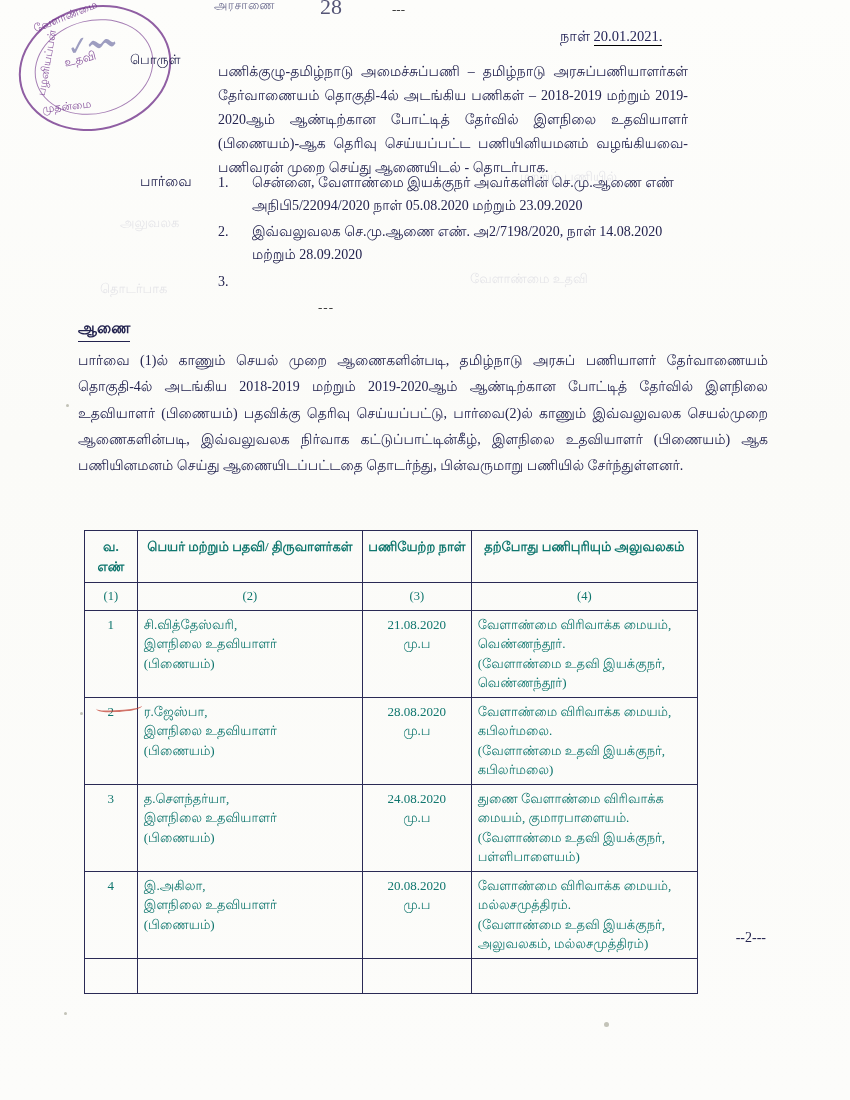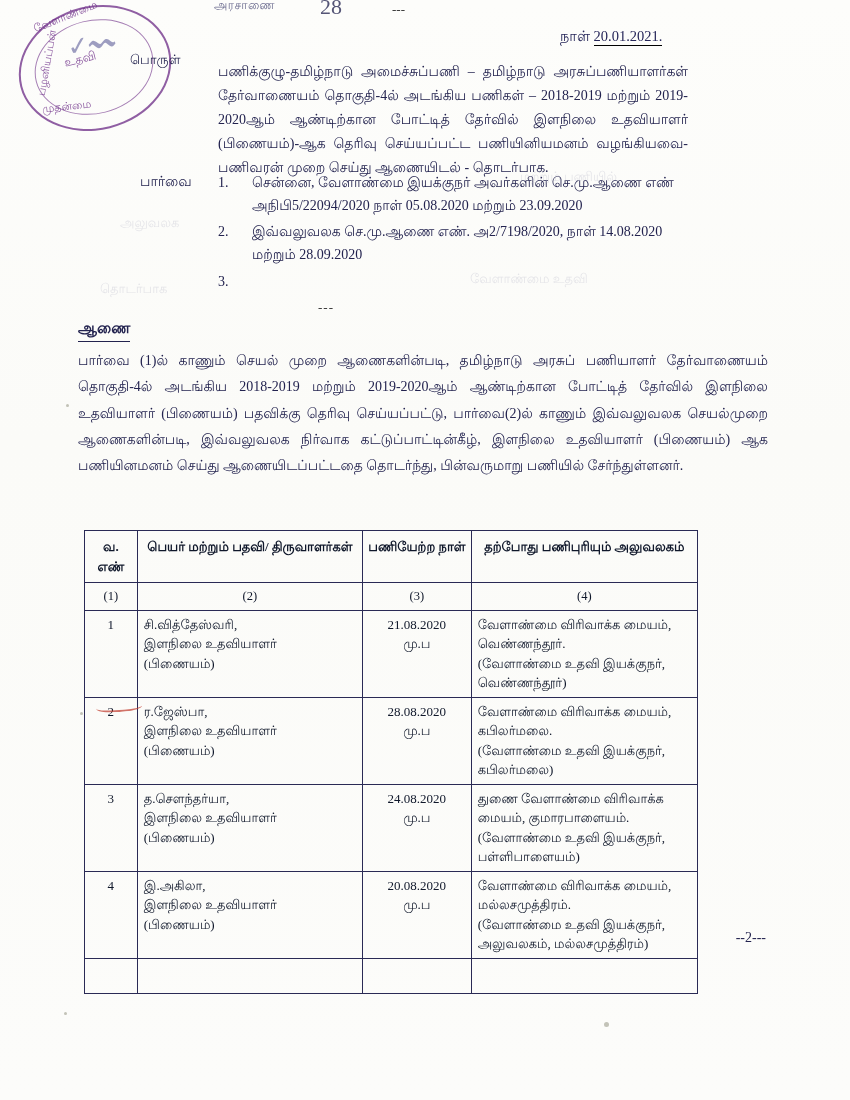--- a/index.html
+++ b/index.html
@@ -222,21 +222,21 @@
   .tbl-wrap {
     position: absolute;
     left: 84px;
     top: 530px;
     width: 614px;
   }
   table.data {
     border-collapse: collapse;
     width: 100%;
     font-size: 13px;
-    color: #0f172a;
+    color: #0f766e;
   }
   table.data th, table.data td {
     border: 1px solid #2a2a55;
     padding: 4px 6px;
     vertical-align: top;
     line-height: 1.5;
   }
   table.data th {
     text-align: center;
     font-weight: bold;

